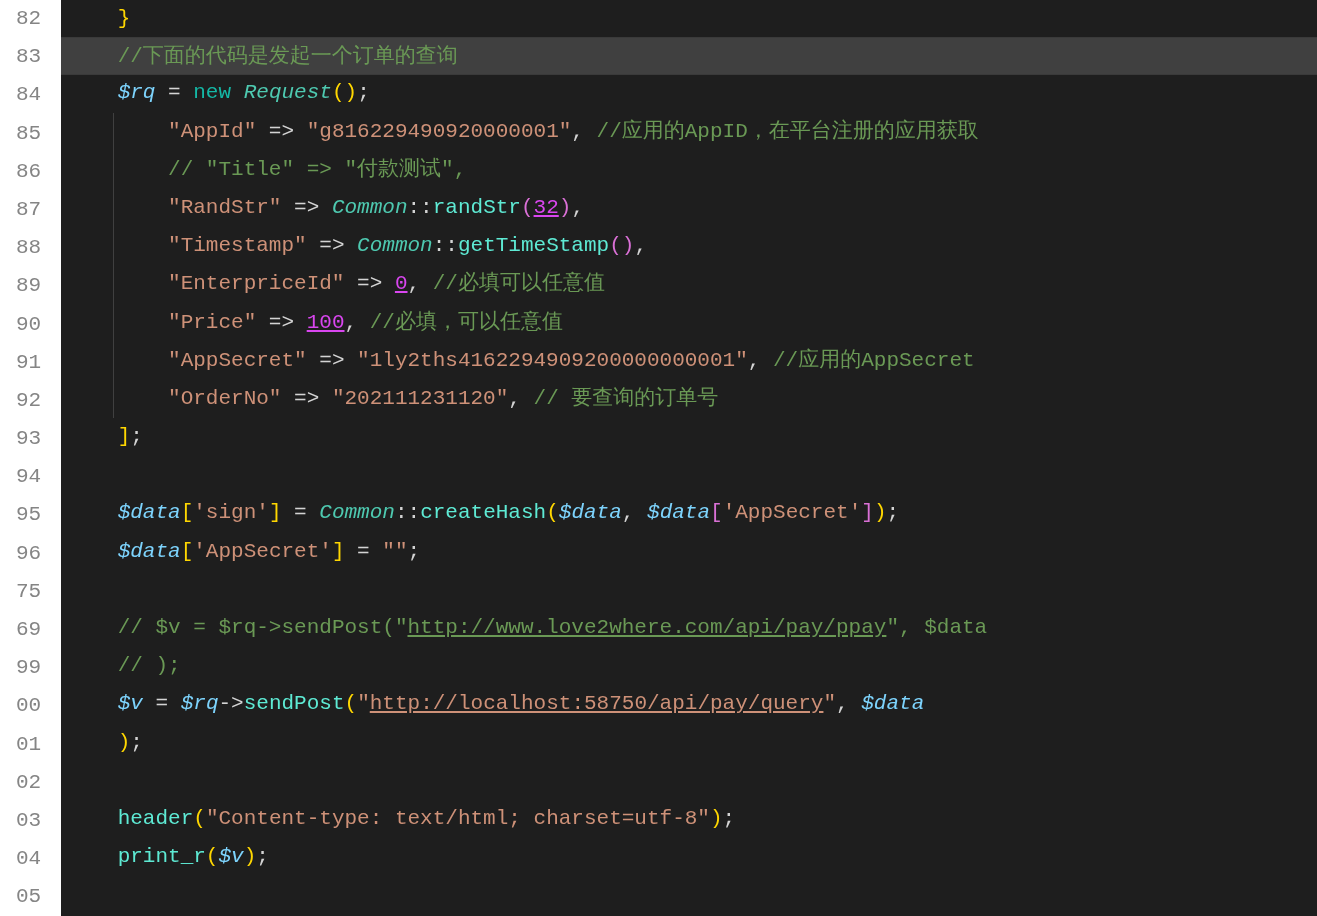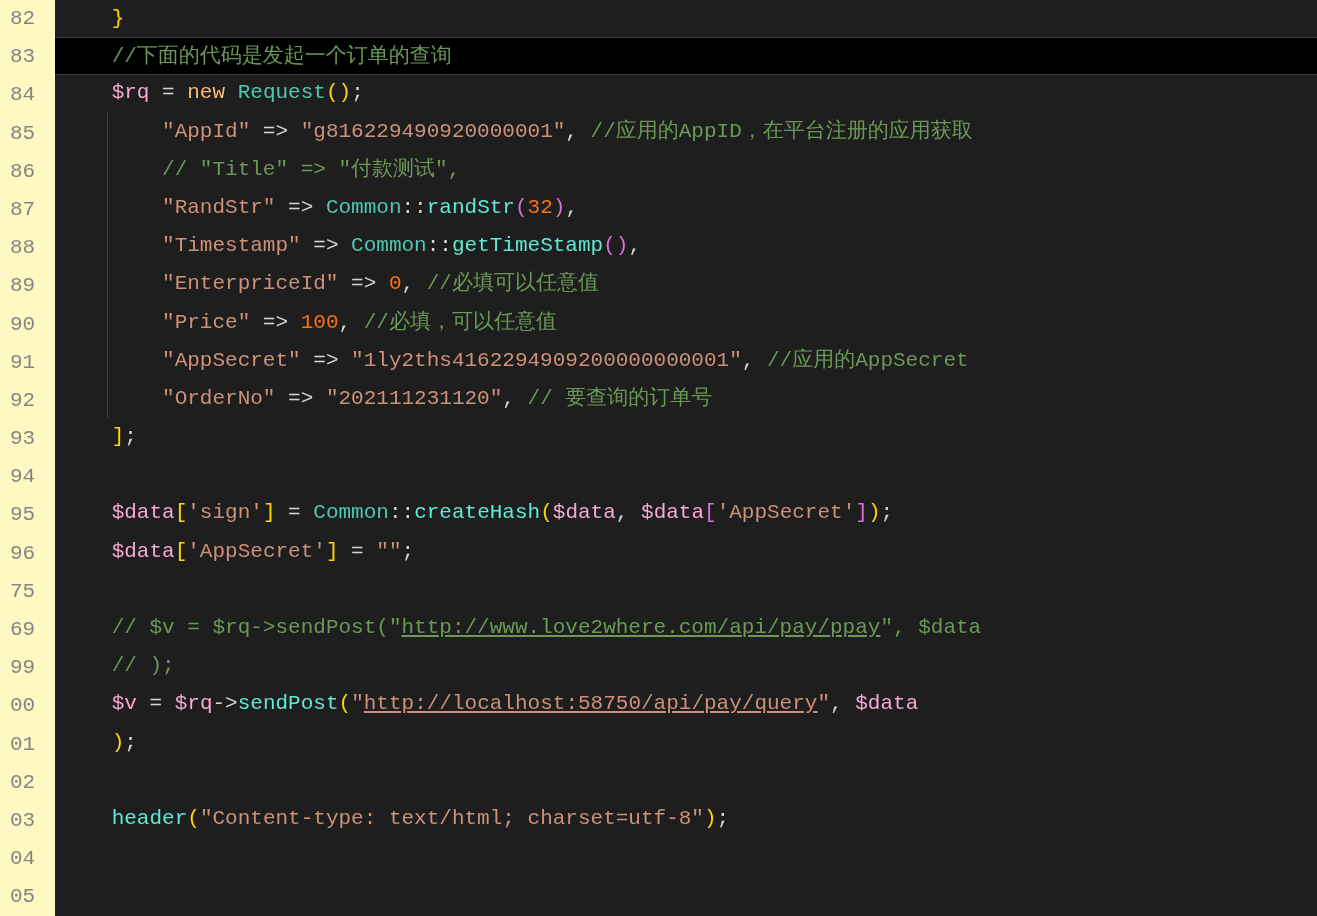--- a/index.html
+++ b/index.html
@@ -15,56 +15,56 @@
       line-height: 1.82;
       overflow: hidden;
       width: 1317px;
       height: 916px;
     }
     .editor {
       display: flex;
       height: 100%;
     }
     .gutter {
-      background: #fef9c3;
+      background: #ffffff;
       color: #858585;
       text-align: right;
       padding-right: 20px;
-      padding-left: 10px;
+      padding-left: 16px;
       user-select: none;
       flex-shrink: 0;
     }
     .gutter-line {
       height: 38.2px;
     }
     .code {
       flex: 1;
       padding-left: 6px;
       position: relative;
     }
     .code-line {
       height: 38.2px;
       white-space: pre;
       position: relative;
     }
     .code-line.current {
-      background: #000000;
+      background: #404040;
       border-top: 1px solid #3a3a3a;
       border-bottom: 1px solid #3a3a3a;
       margin-top: -1px;
       margin-bottom: -1px;
       margin-left: -6px;
       padding-left: 6px;
     }
     .comment { color: #6a9955; }
-    .variable { color: #f9a8d4; }
-    .keyword { color: #fdba74; }
-    .type { color: #4ec9b0; }
+    .variable { color: #7dd3fc; font-style: italic; }
+    .keyword { color: #14b8a6; }
+    .type { color: #4ec9b0; font-style: italic; }
     .string { color: #ce9178; }
-    .number { color: #f97316; }
+    .number { color: #d946ef; text-decoration: underline; }
     .function { color: #5eead4; }
     .punct { color: #d4d4d4; }
     .operator { color: #d4d4d4; }
     .bracket-yellow { color: #ffd700; }
     .bracket-pink { color: #da70d6; }
     .underline { text-decoration: underline; }
     .indent-guide {
       border-left: 1px solid #404040;
       position: absolute;
       top: 0;
@@ -118,15 +118,16 @@
     <div class="code-line"></div>
     <div class="code-line">    <span class="variable">$data</span><span class="bracket-yellow">[</span><span class="string">'sign'</span><span class="bracket-yellow">]</span><span class="operator"> = </span><span class="type">Common</span><span class="punct">::</span><span class="function">createHash</span><span class="bracket-yellow">(</span><span class="variable">$data</span><span class="punct">, </span><span class="variable">$data</span><span class="bracket-pink">[</span><span class="string">'AppSecret'</span><span class="bracket-pink">]</span><span class="bracket-yellow">)</span><span class="punct">;</span></div>
     <div class="code-line">    <span class="variable">$data</span><span class="bracket-yellow">[</span><span class="string">'AppSecret'</span><span class="bracket-yellow">]</span><span class="operator"> = </span><span class="string">""</span><span class="punct">;</span></div>
     <div class="code-line"></div>
     <div class="code-line">    <span class="comment"><span>// $v = $rq-&gt;sendPost("</span><span class="underline">http://www.love2where.com/api/pay/ppay</span><span>", $data</span></span></div>
     <div class="code-line">    <span class="comment">// );</span></div>
     <div class="code-line">    <span class="variable">$v</span><span class="operator"> = </span><span class="variable">$rq</span><span class="operator">-&gt;</span><span class="function">sendPost</span><span class="bracket-yellow">(</span><span class="string"><span>"</span><span class="underline">http://localhost:58750/api/pay/query</span><span>"</span></span><span class="punct">, </span><span class="variable">$data</span></div>
     <div class="code-line">    <span class="bracket-yellow">)</span><span class="punct">;</span></div>
     <div class="code-line"></div>
     <div class="code-line">    <span class="function">header</span><span class="bracket-yellow">(</span><span class="string">"Content-type: text/html; charset=utf-8"</span><span class="bracket-yellow">)</span><span class="punct">;</span></div>
+    <div class="code-line">    <span class="function">print_r</span><span class="bracket-yellow">(</span><span class="variable">$v</span><span class="bracket-yellow">)</span><span class="punct">;</span></div>
     <div class="code-line"></div>
   </div>
 </div>
 
 </body></html>

